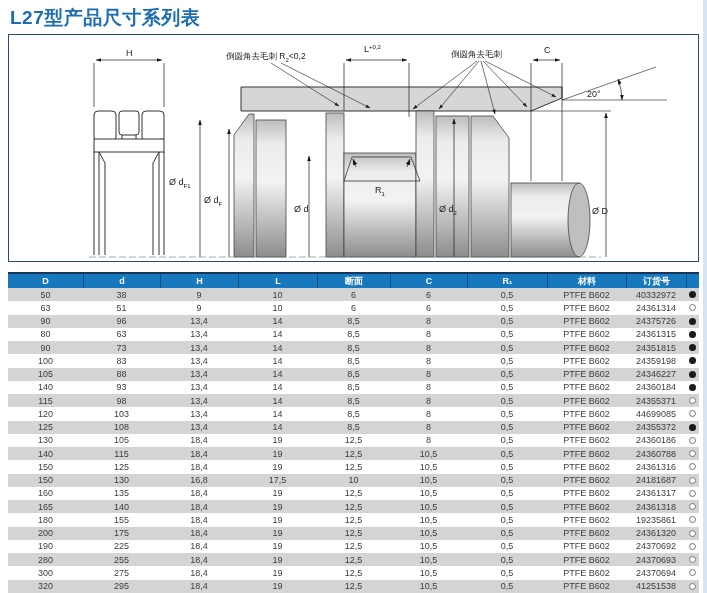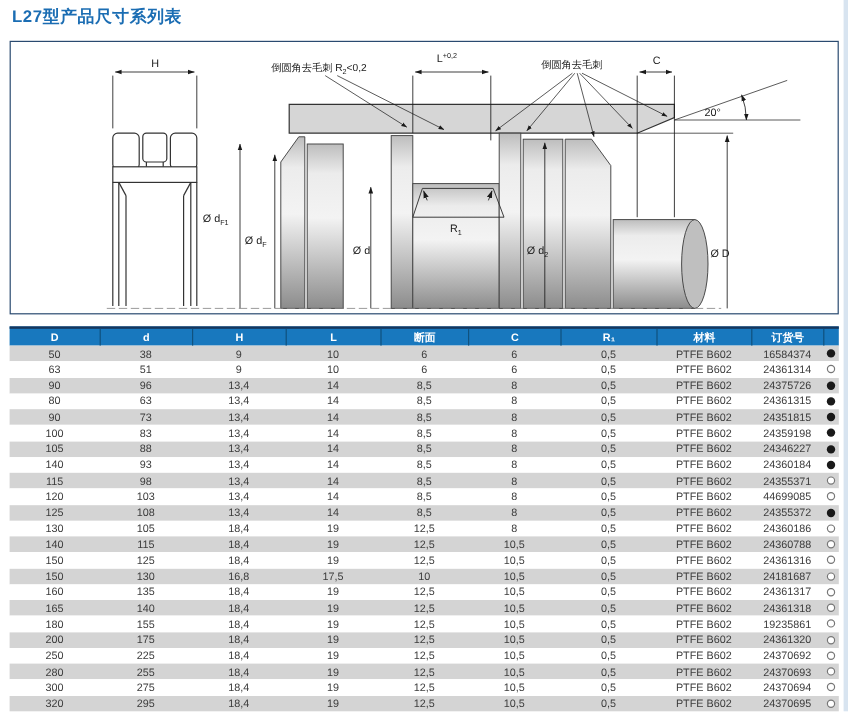--- a/index.html
+++ b/index.html
@@ -3,21 +3,21 @@
 <meta charset="utf-8">
 <style>
   html,body{margin:0;padding:0;}
   body{
     width:707px;height:593px;position:relative;overflow:hidden;
     background:#ffffff;
     font-family:"Liberation Sans", sans-serif;
   }
   .page-title{
     position:absolute;left:10px;top:5px;
-    font-size:14px;font-weight:bold;color:#1B6DB3;letter-spacing:.5px;
+    font-size:19px;font-weight:bold;color:#1B6DB3;letter-spacing:.5px;
   }
   .drawing-box{
     position:absolute;left:8px;top:34px;width:689px;height:226px;
     border:1px solid #2A4A70;background:#ffffff;
   }
   .edge-strip{
     position:absolute;right:0;top:0;width:4px;height:593px;background:#D8E4F0;
   }
   
   .dim-table{
@@ -190,21 +190,21 @@
   <div id="tbody">
       <div class="trow odd">
         <div class="cell c0">50</div>
         <div class="cell c1">38</div>
         <div class="cell c2">9</div>
         <div class="cell c3">10</div>
         <div class="cell c4">6</div>
         <div class="cell c5">6</div>
         <div class="cell c6">0,5</div>
         <div class="cell c7">PTFE B602</div>
-        <div class="cell c8">16584374</div>
+        <div class="cell c8">40332972</div>
         <div class="cell c9">
           <span class="dot filled"></span>
         </div>
       </div>
       <div class="trow even">
         <div class="cell c0">63</div>
         <div class="cell c1">51</div>
         <div class="cell c2">9</div>
         <div class="cell c3">10</div>
         <div class="cell c4">6</div>
@@ -448,21 +448,21 @@
         <div class="cell c4">12,5</div>
         <div class="cell c5">10,5</div>
         <div class="cell c6">0,5</div>
         <div class="cell c7">PTFE B602</div>
         <div class="cell c8">24361320</div>
         <div class="cell c9">
           <span class="dot open"></span>
         </div>
       </div>
       <div class="trow even">
-        <div class="cell c0">250</div>
+        <div class="cell c0">190</div>
         <div class="cell c1">225</div>
         <div class="cell c2">18,4</div>
         <div class="cell c3">19</div>
         <div class="cell c4">12,5</div>
         <div class="cell c5">10,5</div>
         <div class="cell c6">0,5</div>
         <div class="cell c7">PTFE B602</div>
         <div class="cell c8">24370692</div>
         <div class="cell c9">
           <span class="dot open"></span>
@@ -498,21 +498,21 @@
       </div>
       <div class="trow odd">
         <div class="cell c0">320</div>
         <div class="cell c1">295</div>
         <div class="cell c2">18,4</div>
         <div class="cell c3">19</div>
         <div class="cell c4">12,5</div>
         <div class="cell c5">10,5</div>
         <div class="cell c6">0,5</div>
         <div class="cell c7">PTFE B602</div>
-        <div class="cell c8">24370695</div>
+        <div class="cell c8">41251538</div>
         <div class="cell c9">
           <span class="dot open"></span>
         </div>
       </div>
     </div>
 </div>
 
 <div class="edge-strip"></div>
 
 </body></html>

